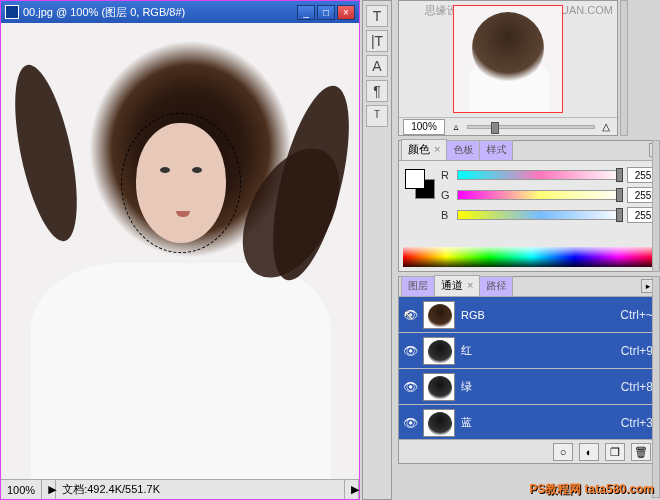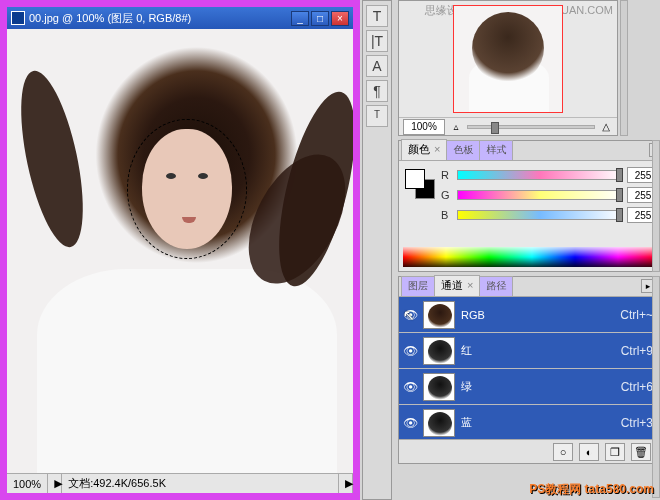--- a/index.html
+++ b/index.html
@@ -1,17 +1,17 @@
 <!DOCTYPE html>
 <html><head>
 <meta charset="utf-8">
 <style>
 *{box-sizing:border-box;margin:0;padding:0;font-family:"Microsoft YaHei",SimSun,Arial,sans-serif;font-size:11px}
 body{background:#d5d5d5;width:660px;height:500px;overflow:hidden;position:relative}
-.doc-window{position:absolute;left:0;top:0;width:360px;height:500px;background:#ededed;border:7px solid #d946ef;display:flex;flex-direction:column}
+.doc-window{position:absolute;left:0;top:0;width:360px;height:500px;background:#ededed;border:1px solid #d946ef;display:flex;flex-direction:column}
 .titlebar{height:22px;background:linear-gradient(#3a74d6,#2557b8);color:#fff;display:flex;align-items:center;padding:0 4px;gap:4px}
 .titlebar .icon{width:14px;height:14px;background:#0a3b8f;border:1px solid #fff;display:inline-block}
 .titlebar .title{flex:1;white-space:nowrap;overflow:hidden}
 .win-btns{display:flex;gap:2px}
 .win-btn{width:18px;height:15px;background:linear-gradient(#4a84e6,#2a5bbe);border:1px solid #1a3a7a;color:#fff;text-align:center;line-height:13px;font-size:10px;cursor:pointer}
 .win-btn.close{background:linear-gradient(#e66,#c33)}
 .canvas{flex:1;background:#f2f0f0;position:relative;overflow:hidden}
 .portrait{position:absolute;left:0;top:0;width:358px;height:458px}
 .hair{position:absolute;left:30px;top:10px;width:290px;height:290px;background:radial-gradient(ellipse 140px 150px at 55% 40%,#1a0e08 0%,#2b1810 38%,#4a2f1d 56%,transparent 72%);border-radius:50% 48% 60% 55%}
 .hair-strand{position:absolute;background:#2b1810;border-radius:50%}
@@ -103,21 +103,21 @@
       <div class="hair-strand hs3"></div>
       <div class="face">
           <div class="mouth"></div>
         </div>
       <div class="selection"></div>
     </div>
   </div>
   <div class="statusbar">
     <div class="cell">100%</div>
     <div class="cell arrow">▶</div>
-    <div class="cell" style="flex:1">文档:492.4K/656.5K</div>
+    <div class="cell" style="flex:1">文档:492.4K/551.7K</div>
     <div class="cell arrow">▶</div>
   </div>
 </div>
 
 <div class="right-col">
   <div class="tool-btn">T</div>
   <div class="tool-btn">|T</div>
   <div class="tool-btn">A</div>
   <div class="tool-btn">¶</div>
   <div class="tool-btn">ᵀ</div>
@@ -199,21 +199,21 @@
       <div class="channel-row selected">
         <span class="eye">👁</span>
         <div class="ch-thumb dark"></div>
         <span class="ch-name">红</span>
         <span class="ch-shortcut">Ctrl+9</span>
       </div>
       <div class="channel-row selected">
         <span class="eye">👁</span>
         <div class="ch-thumb dark"></div>
         <span class="ch-name">绿</span>
-        <span class="ch-shortcut">Ctrl+6</span>
+        <span class="ch-shortcut">Ctrl+8</span>
       </div>
       <div class="channel-row selected">
         <span class="eye">👁</span>
         <div class="ch-thumb dark"></div>
         <span class="ch-name">蓝</span>
         <span class="ch-shortcut">Ctrl+3</span>
       </div>
       <div class="channel-row">
         <span class="eye"></span>
         <div class="ch-thumb dark"></div>

